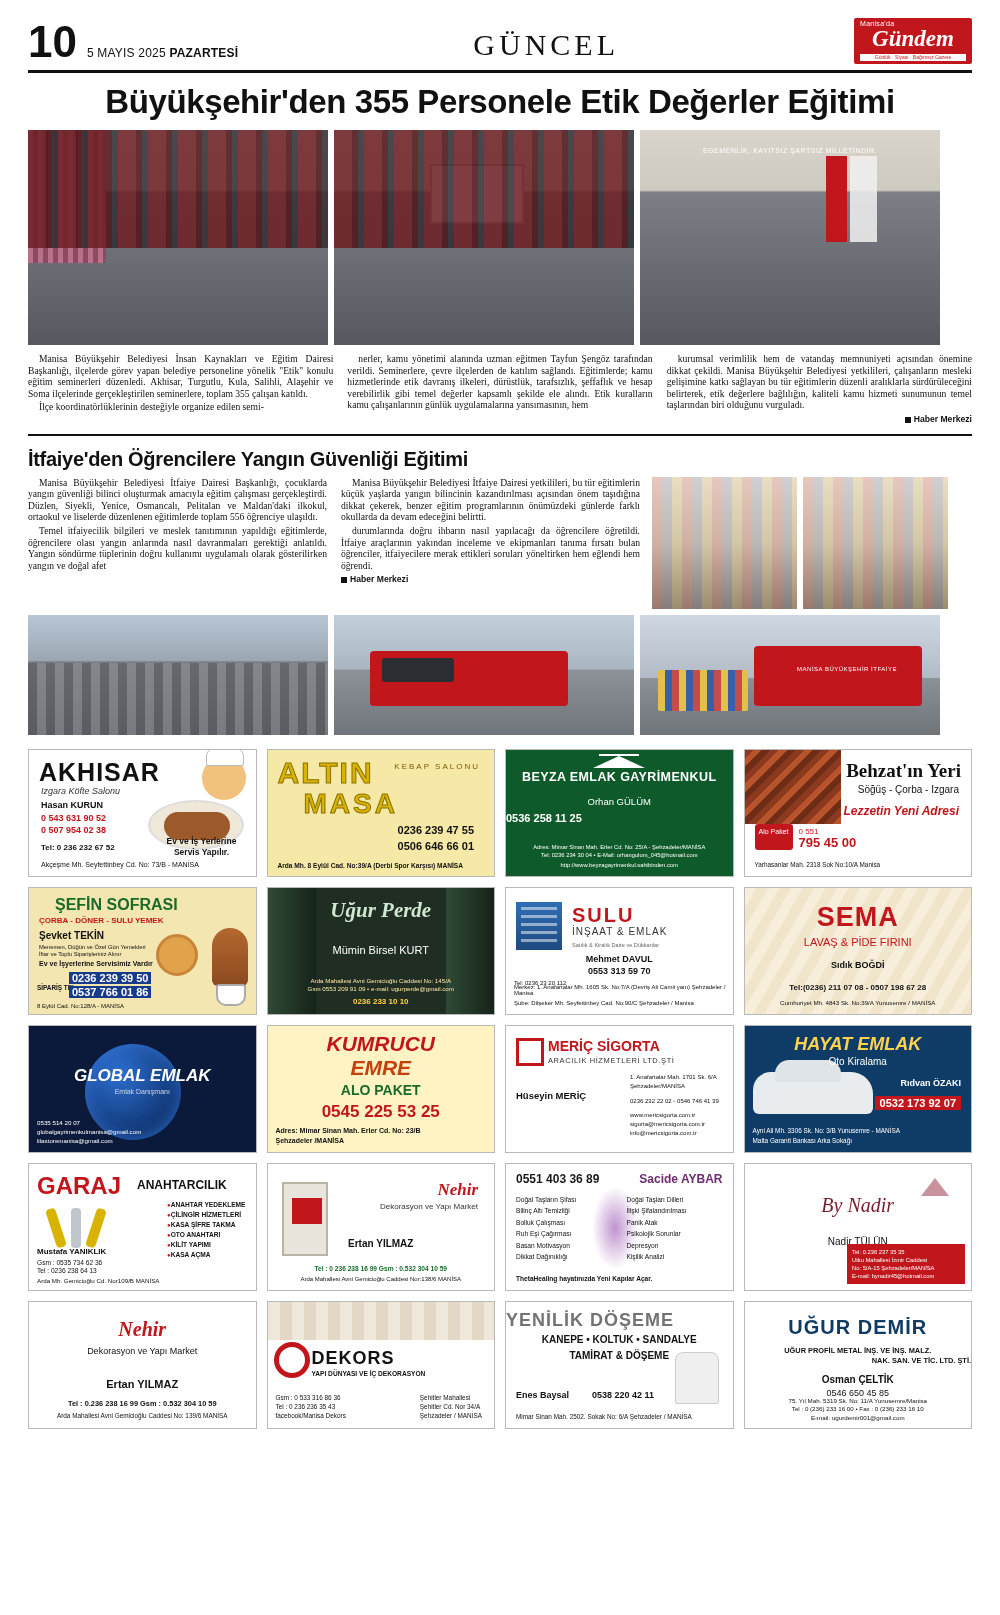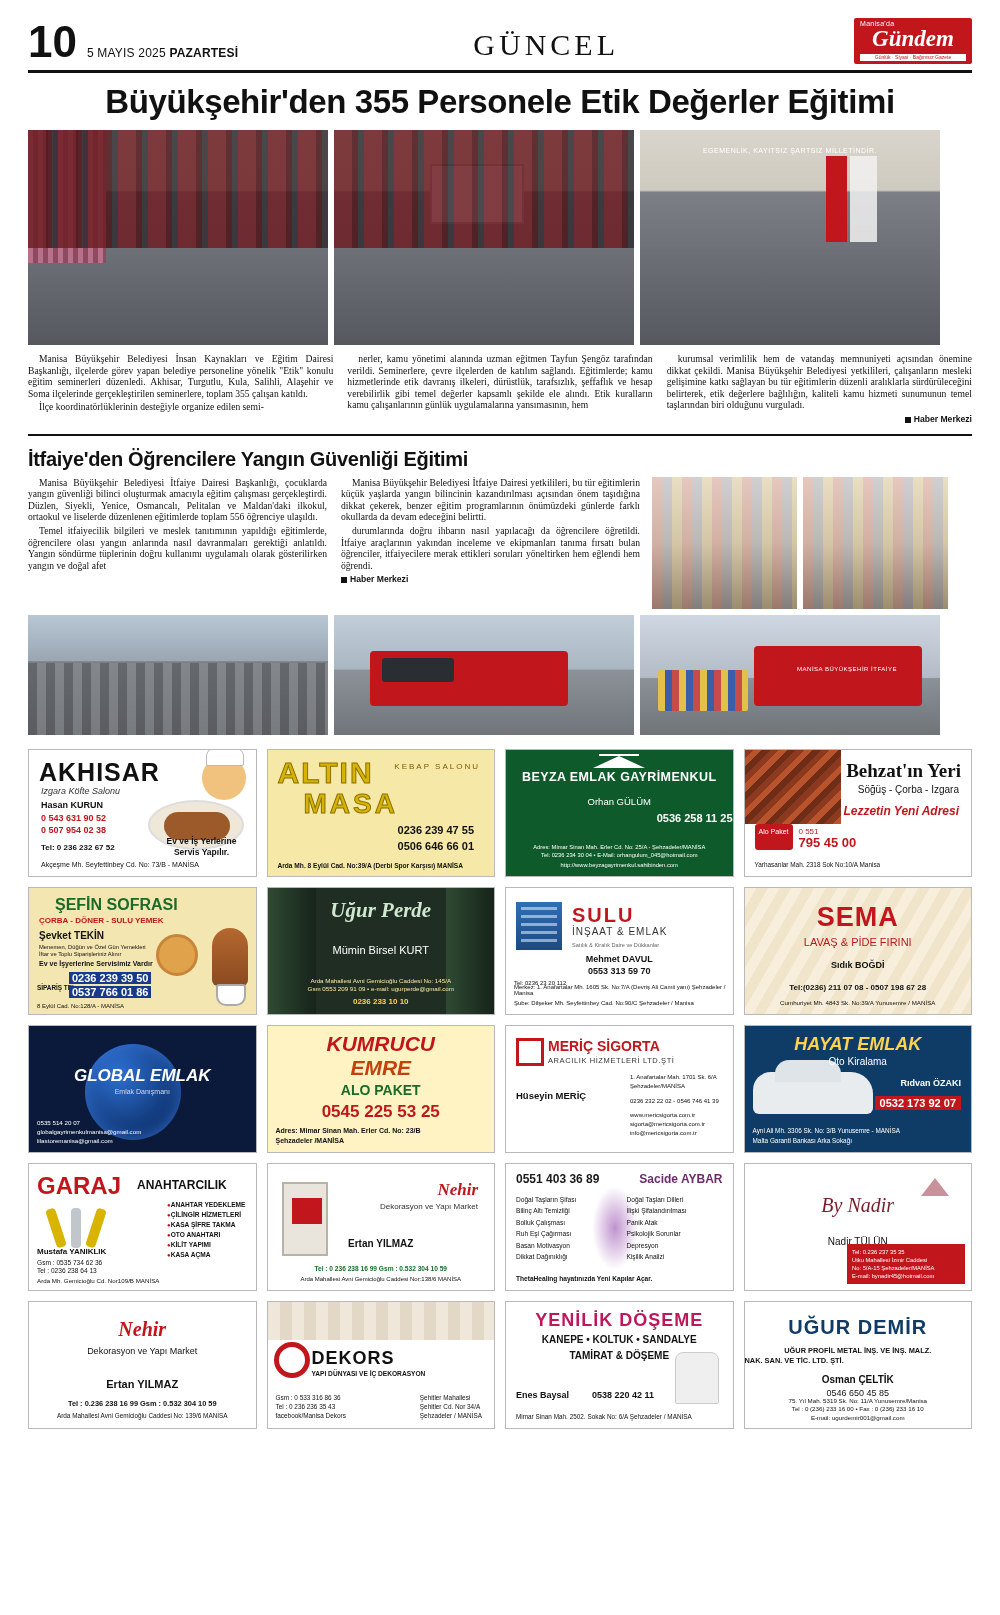--- a/index.html
+++ b/index.html
@@ -106,21 +106,21 @@
   .ad-altin .big { position:absolute; top:6px; left:10px; font-size:30px; font-weight:bold; color:#d8b400; letter-spacing:2px; -webkit-text-stroke:1px #8a7100;}
   .ad-altin .big2 { position:absolute; top:38px; left:36px; font-size:28px; font-weight:bold; color:#d8b400; letter-spacing:3px; -webkit-text-stroke:1px #8a7100;}
   .ad-altin .kb { position:absolute; top:12px; right:14px; font-size:8px; color:#7a5b00; letter-spacing:2px;}
   .ad-altin .p1 { position:absolute; top:74px; right:20px; font-size:11px; font-weight:bold; color:#111;}
   .ad-altin .p2 { position:absolute; top:90px; right:20px; font-size:11px; font-weight:bold; color:#111;}
   .ad-altin .adr { position:absolute; bottom:7px; left:10px; font-size:6.6px; font-weight:bold;}
 
   .ad-beyza { background:#0e5a2a; color:#fff; }
   .ad-beyza .ttl { position:absolute; top:20px; left:0; right:0; text-align:center; font-size:12.5px; font-weight:bold; letter-spacing:.4px;}
   .ad-beyza .nm { position:absolute; top:46px; left:0; right:0; text-align:center; font-size:9.5px;}
-  .ad-beyza .ph { position:absolute; top:62px; left:0; right:0; text-align:right; font-size:11px; font-weight:bold;}
+  .ad-beyza .ph { position:absolute; top:62px; left:0; right:0; text-align:left; font-size:11px; font-weight:bold;}
   .ad-beyza .l1 { position:absolute; bottom:26px; left:8px; right:8px; text-align:center; font-size:5.8px;}
   .ad-beyza .l2 { position:absolute; bottom:18px; left:8px; right:8px; text-align:center; font-size:5.8px;}
   .ad-beyza .l3 { position:absolute; bottom:8px; left:8px; right:8px; text-align:center; font-size:5.8px;}
   .house { position:absolute; top:4px; left:0; right:0; margin:auto; width:40px; height:14px; border-top:2px solid #fff; transform:skewY(0deg);}
   .house:before { content:""; position:absolute; left:-6px; top:0; width:0; height:0; border-left:26px solid transparent; border-right:26px solid transparent; border-bottom:12px solid #fff;}
 
   .ad-behzat { background:#fff; }
   .ad-behzat .ttl { position:absolute; top:10px; right:10px; font-size:19px; font-weight:bold; font-family:"Liberation Serif", serif;}
   .ad-behzat .sub { position:absolute; top:34px; right:12px; font-size:10px;}
   .ad-behzat .slg { position:absolute; top:54px; right:12px; font-size:12px; color:#c1161c; font-style:italic; font-weight:bold;}
@@ -262,32 +262,32 @@
 
   .ad-dekors { background:#fff; }
   .ad-dekors .ttl { position:absolute; top:46px; left:44px; font-size:18px; font-weight:bold; letter-spacing:1px;}
   .ad-dekors .sub { position:absolute; top:68px; left:44px; font-size:6.6px; font-weight:bold;}
   .ad-dekors .c1 { position:absolute; bottom:8px; left:8px; font-size:6.4px; line-height:9px;}
   .ad-dekors .c2 { position:absolute; bottom:8px; right:12px; font-size:6.4px; line-height:9px; text-align:left;}
   .dring { position:absolute; left:6px; top:40px; width:36px; height:36px; border:5px solid #c1161c; border-radius:50%;}
   .wall { position:absolute; left:0; right:0; top:0; height:38px; background:repeating-linear-gradient(90deg,#efe7da 0 12px,#e3d8c6 12px 24px);}
 
   .ad-yenilik { background:#fff; }
-  .ad-yenilik .ttl { position:absolute; top:8px; left:0; right:0; text-align:center; font-size:18px; font-weight:bold; color:#be185d; letter-spacing:1px;}
+  .ad-yenilik .ttl { position:absolute; top:8px; left:0; right:0; font-size:18px; font-weight:bold; color:#737373; letter-spacing:1px;}
   .ad-yenilik .s1 { position:absolute; top:32px; left:6px; right:6px; text-align:center; font-size:10px; font-weight:bold; color:#111;}
   .ad-yenilik .s2 { position:absolute; top:48px; left:6px; right:6px; text-align:center; font-size:10px; font-weight:bold; color:#111;}
   .ad-yenilik .nm { position:absolute; bottom:28px; left:10px; font-size:9px; font-weight:bold;}
   .ad-yenilik .ph { position:absolute; bottom:28px; left:86px; font-size:9px; font-weight:bold;}
   .ad-yenilik .adr { position:absolute; bottom:8px; left:10px; font-size:6.4px;}
   .chair { position:absolute; right:14px; bottom:24px; width:44px; height:52px; background:#efefef; border:1px solid #ccc; border-radius:8px 8px 2px 2px;}
 
   .ad-ugurdemir { background:#fff; }
   .ad-ugurdemir .ttl { position:absolute; top:14px; left:0; right:0; text-align:center; font-size:20px; font-weight:bold; color:#0e3c66; letter-spacing:1px;}
   .ad-ugurdemir .sub1 { position:absolute; top:44px; left:0; right:0; text-align:center; font-size:7.4px; font-weight:bold;}
-  .ad-ugurdemir .sub2 { position:absolute; top:54px; left:0; right:0; text-align:left; font-size:7.4px; font-weight:bold;}
+  .ad-ugurdemir .sub2 { position:absolute; top:54px; left:0; right:0; text-align:right; font-size:7.4px; font-weight:bold;}
   .ad-ugurdemir .nm { position:absolute; top:72px; left:0; right:0; text-align:center; font-size:10px; font-weight:bold;}
   .ad-ugurdemir .ph { position:absolute; top:86px; left:0; right:0; text-align:center; font-size:9px;}
   .ad-ugurdemir .a1 { position:absolute; bottom:24px; left:8px; right:8px; text-align:center; font-size:6.2px;}
   .ad-ugurdemir .a2 { position:absolute; bottom:16px; left:8px; right:8px; text-align:center; font-size:6.2px;}
   .ad-ugurdemir .a3 { position:absolute; bottom:7px; left:8px; right:8px; text-align:center; font-size:6.2px;}
 </style>
 </head>
 <body>
 
 <div class="page">

